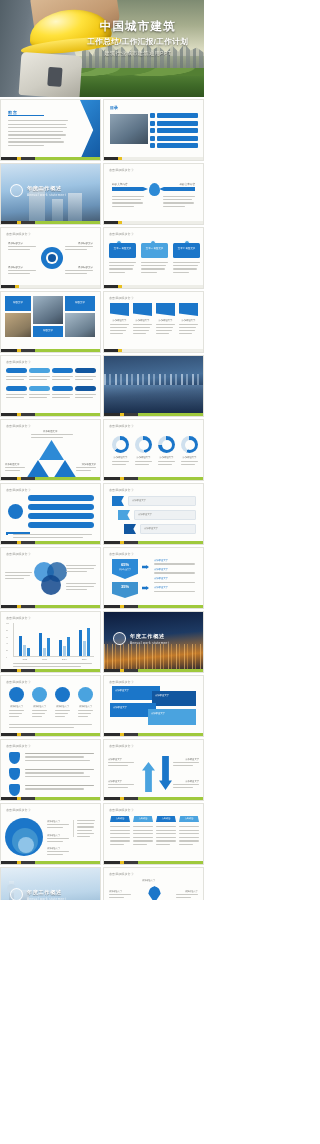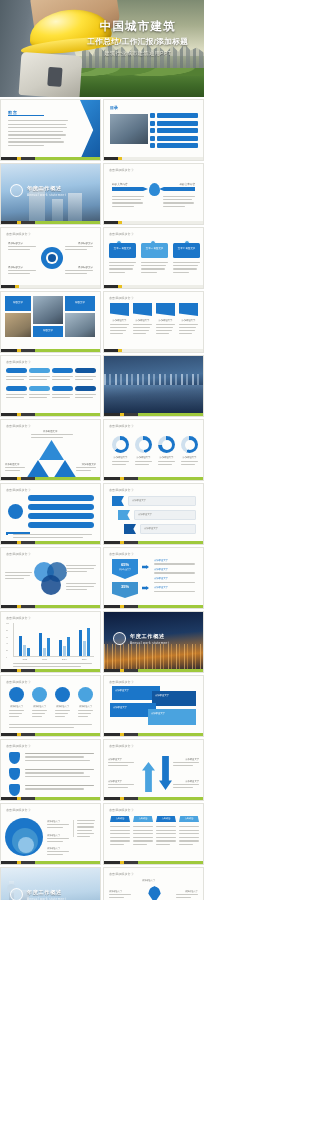--- a/index.html
+++ b/index.html
@@ -103,21 +103,21 @@
   <div class="cover">
     <div class="sky"></div>
     <div class="skyline"></div>
     <div class="trees"></div>
     <div class="worker"></div>
     <div class="arm"></div>
     <div class="helmet"></div>
     <div class="pouch"></div>
     <div class="ctext">
       <div class="ct-main">中国城市建筑</div>
-      <div class="ct-sub">工作总结/工作汇报/添加标题</div>
+      <div class="ct-sub">工作总结/工作汇报/工作计划</div>
       <div class="ct-tag">建筑行业城市建筑通用PPT</div>
     </div>
   </div>
 
   <div class="grid">
 
     <div class="slide">
       <div style="position:absolute;left:7px;top:10px;font-size:4px;font-weight:bold;color:#1b76c9;">前 言</div>
       <div style="position:absolute;left:7px;top:15px;width:36px;height:1px;background:#1b76c9;"></div>
       <div style="position:absolute;left:7px;top:20px;right:32px;">

